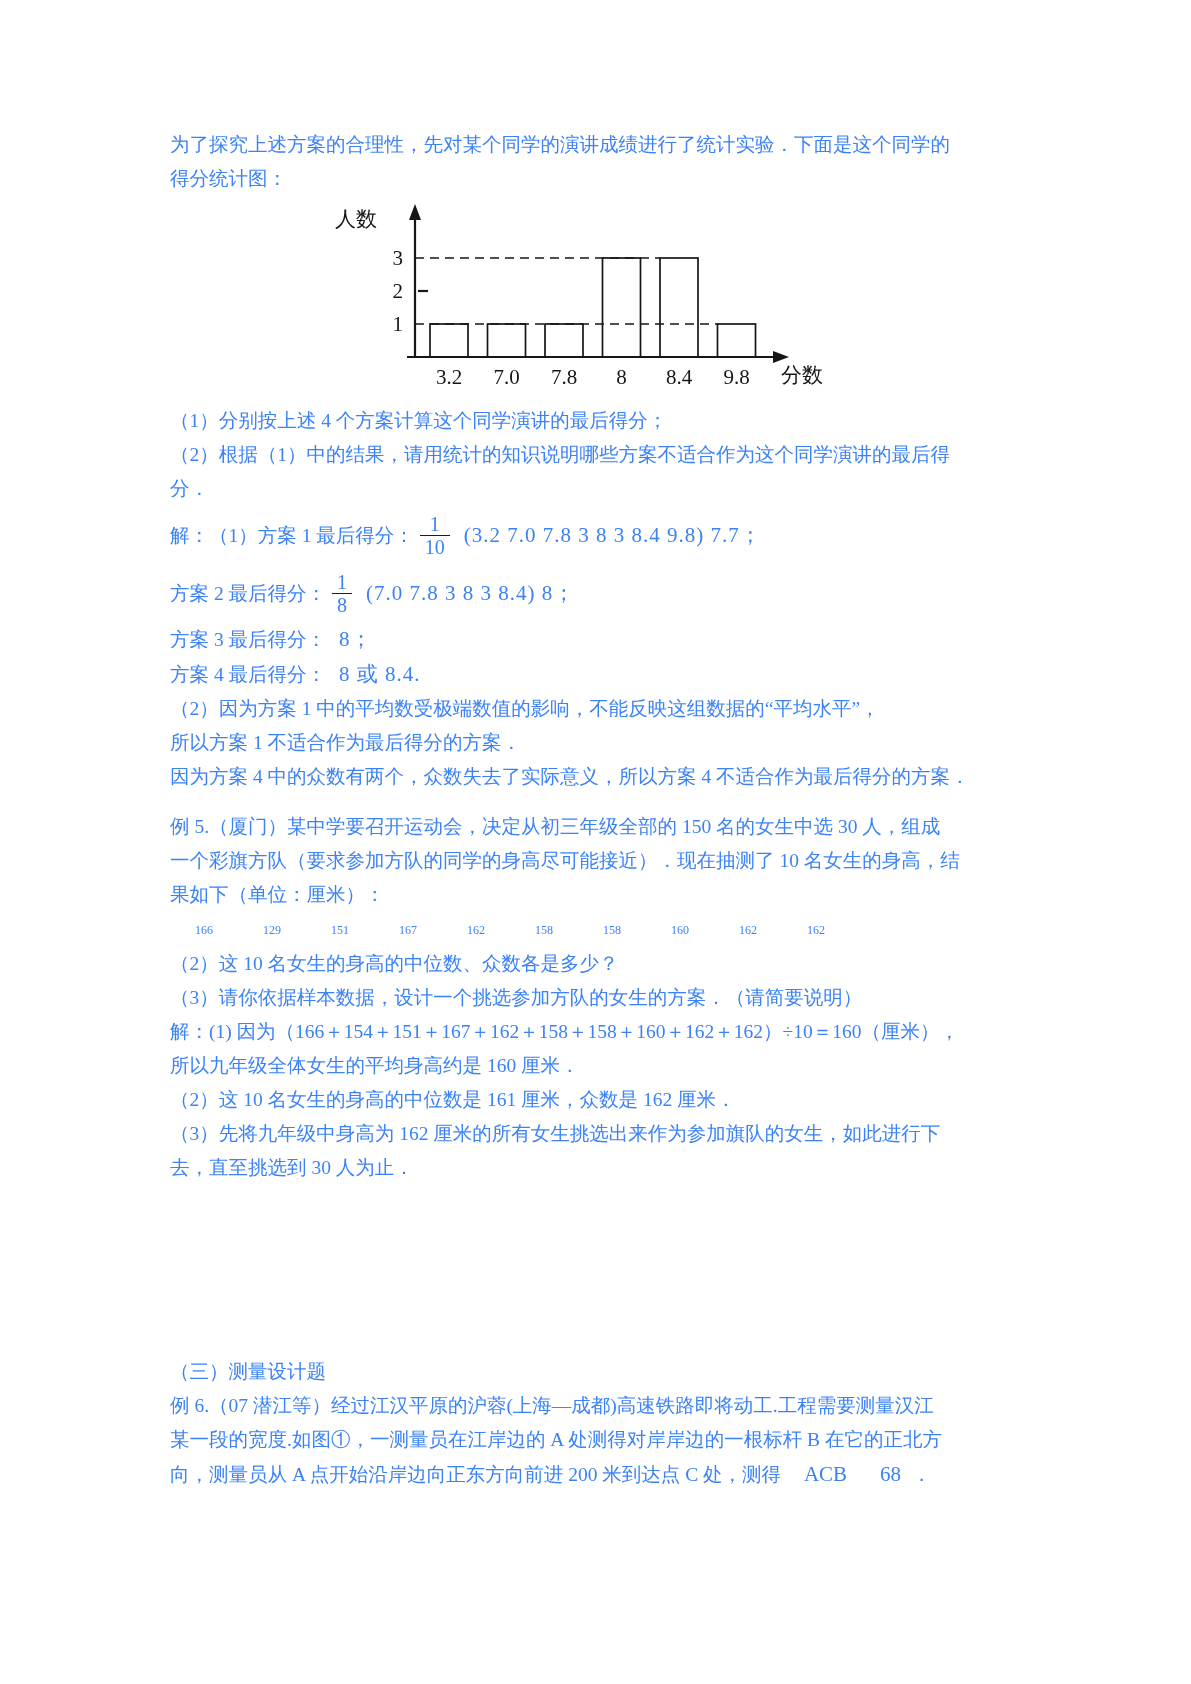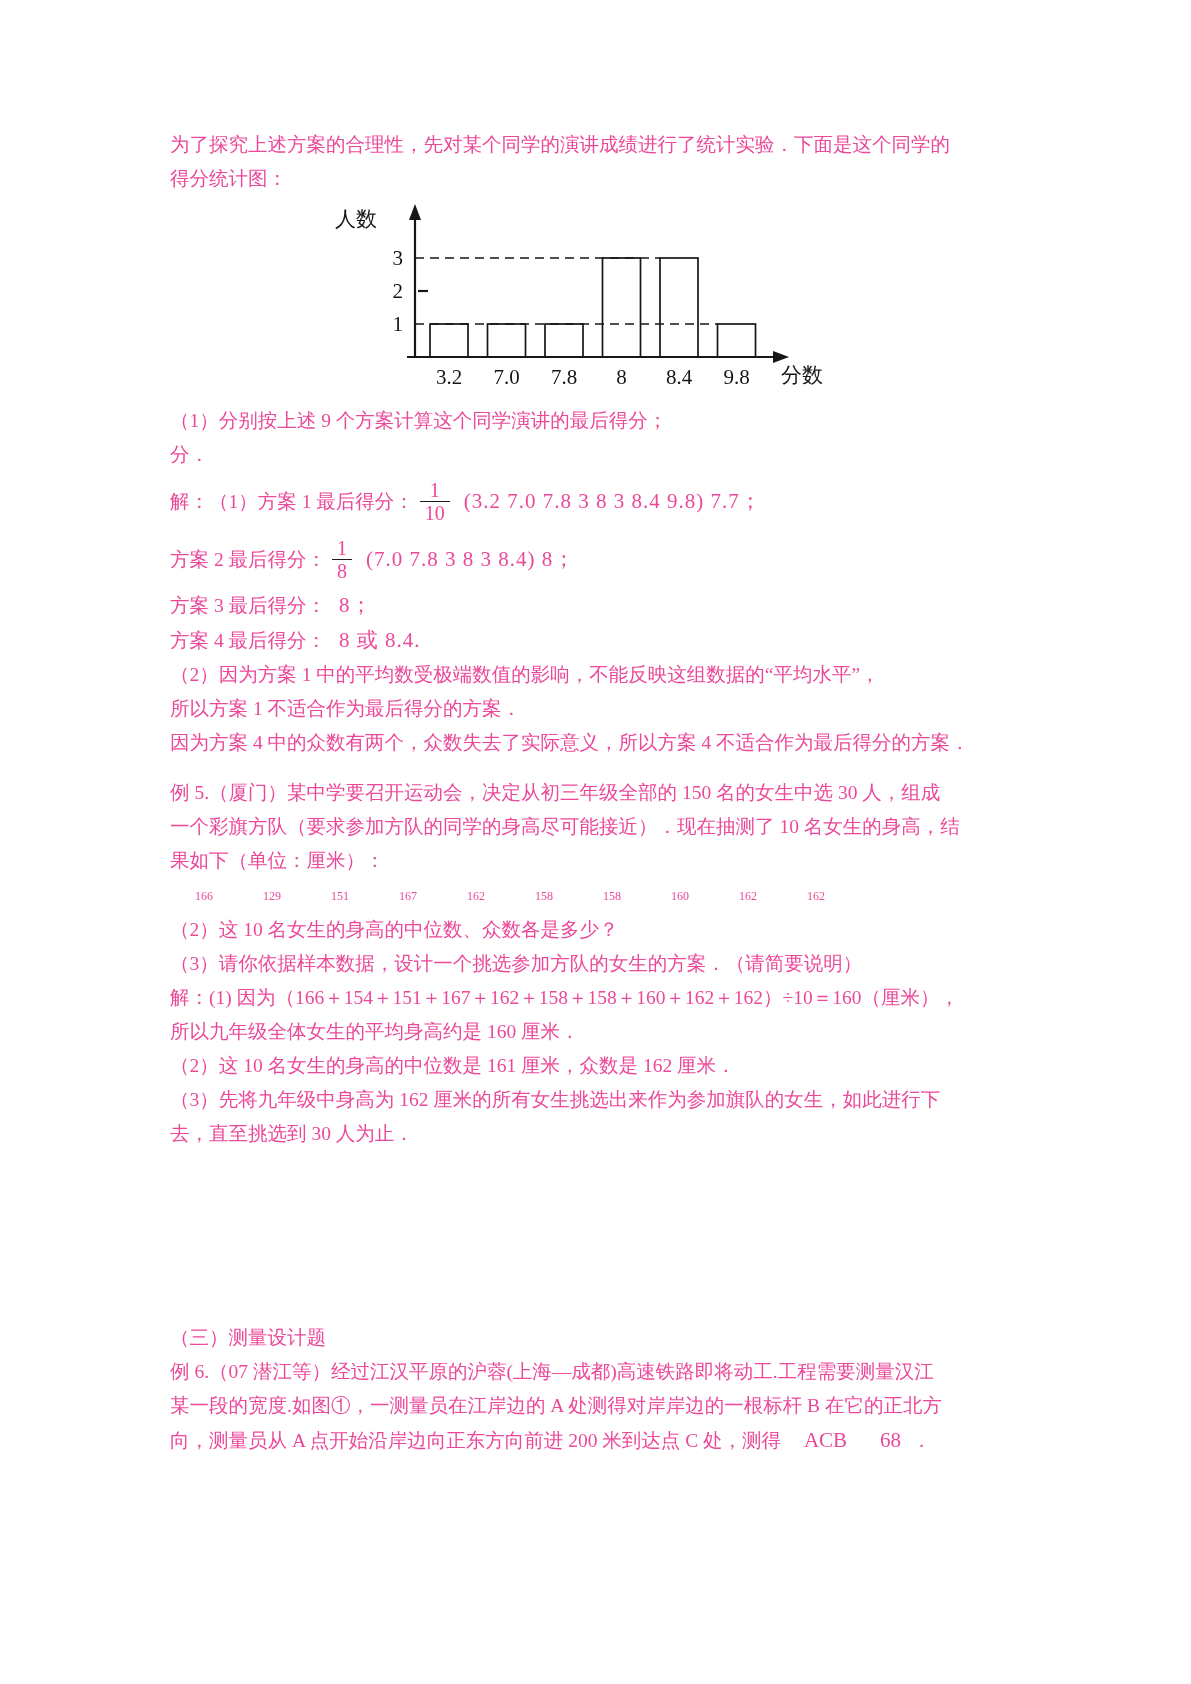--- a/index.html
+++ b/index.html
@@ -1,20 +1,20 @@
 <!DOCTYPE html>
 <html><head>
 <meta charset="utf-8">
 <style>
   * { box-sizing: border-box; }
   body { margin: 0; background: #ffffff; }
   .page {
     width: 1191px; height: 1684px; background: #ffffff; overflow: hidden;
     font-family: "Liberation Serif", "DejaVu Serif", serif;
-    color: #ec4899;
+    color: #3b82f6;
   }
   .content { padding: 128px 60px 0 170px; }
   .tline { font-size: 19.5px; line-height: 34px; white-space: nowrap; }
   .chart-wrap { margin: 2px 0 6px 155px; width: 500px; }
   .frac-line { display: flex; align-items: center; min-height: 58px; font-size: 19.5px; white-space: nowrap; }
   .frac {
     display: inline-block; text-align: center; margin: 0 6px;
     font-family: "Liberation Serif", "DejaVu Serif", serif; font-size: 20px; line-height: 1.1;
   }
   .frac .num { display: block; padding: 0 5px; border-bottom: 1.6px solid #1c1c1c; }
@@ -64,21 +64,22 @@
           <text x="181.5" y="186" text-anchor="middle" font-size="21" font-family="Liberation Serif, DejaVu Serif, serif" fill="#161616">7.0</text>
           <text x="239" y="186" text-anchor="middle" font-size="21" font-family="Liberation Serif, DejaVu Serif, serif" fill="#161616">7.8</text>
           <text x="296.5" y="186" text-anchor="middle" font-size="21" font-family="Liberation Serif, DejaVu Serif, serif" fill="#161616">8</text>
           <text x="354" y="186" text-anchor="middle" font-size="21" font-family="Liberation Serif, DejaVu Serif, serif" fill="#161616">8.4</text>
           <text x="411.5" y="186" text-anchor="middle" font-size="21" font-family="Liberation Serif, DejaVu Serif, serif" fill="#161616">9.8</text>
           <text x="10" y="28" text-anchor="start" font-size="21" font-family="Liberation Serif, DejaVu Serif, serif" fill="#161616">人数</text>
           <text x="456" y="184" text-anchor="start" font-size="21" font-family="Liberation Serif, DejaVu Serif, serif" fill="#161616">分数</text>
         </svg></div>
 
     <div>
-        <div class="tline">（1）分别按上述 9 个方案计算这个同学演讲的最后得分；</div>
+        <div class="tline">（1）分别按上述 4 个方案计算这个同学演讲的最后得分；</div>
+        <div class="tline">（2）根据（1）中的结果，请用统计的知识说明哪些方案不适合作为这个同学演讲的最后得</div>
         <div class="tline">分．</div>
       </div>
 
     <div class="frac-line">
       <span>解：（1）方案 1 最后得分：</span>
       <span class="frac">
           <span class="num">1</span>
           <span class="den">10</span>
         </span>
       <span class="mathexpr">(3.2 7.0 7.8 3 8  3 8.4 9.8)  7.7；</span>

